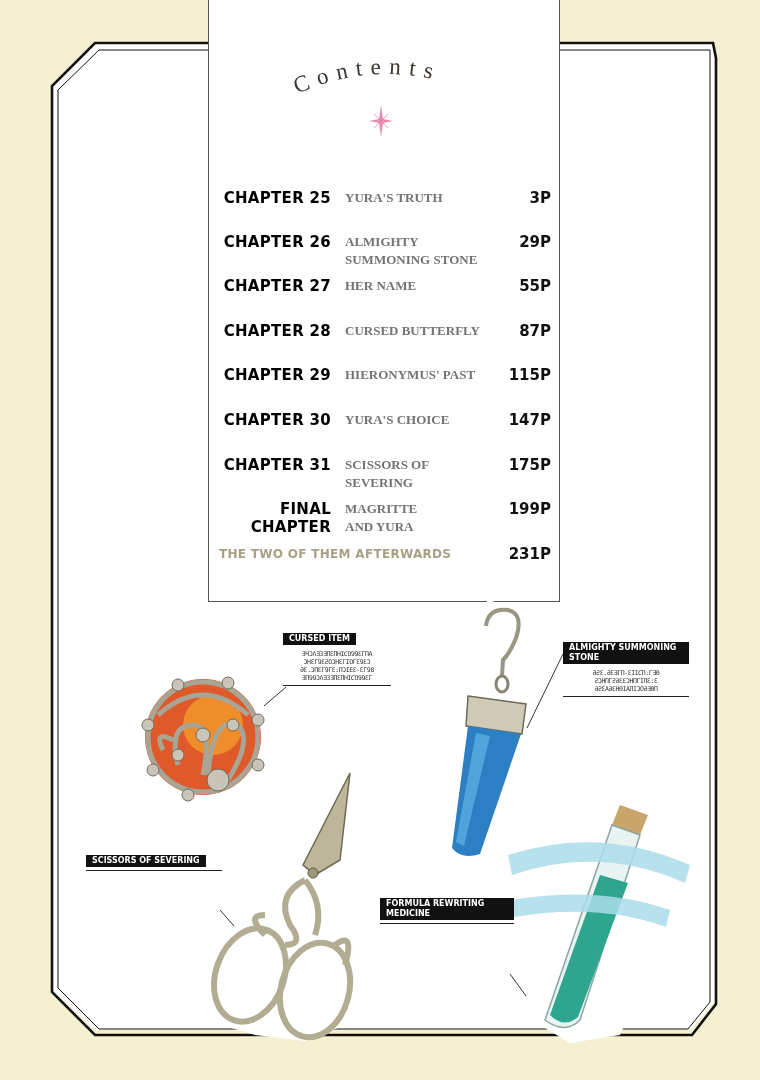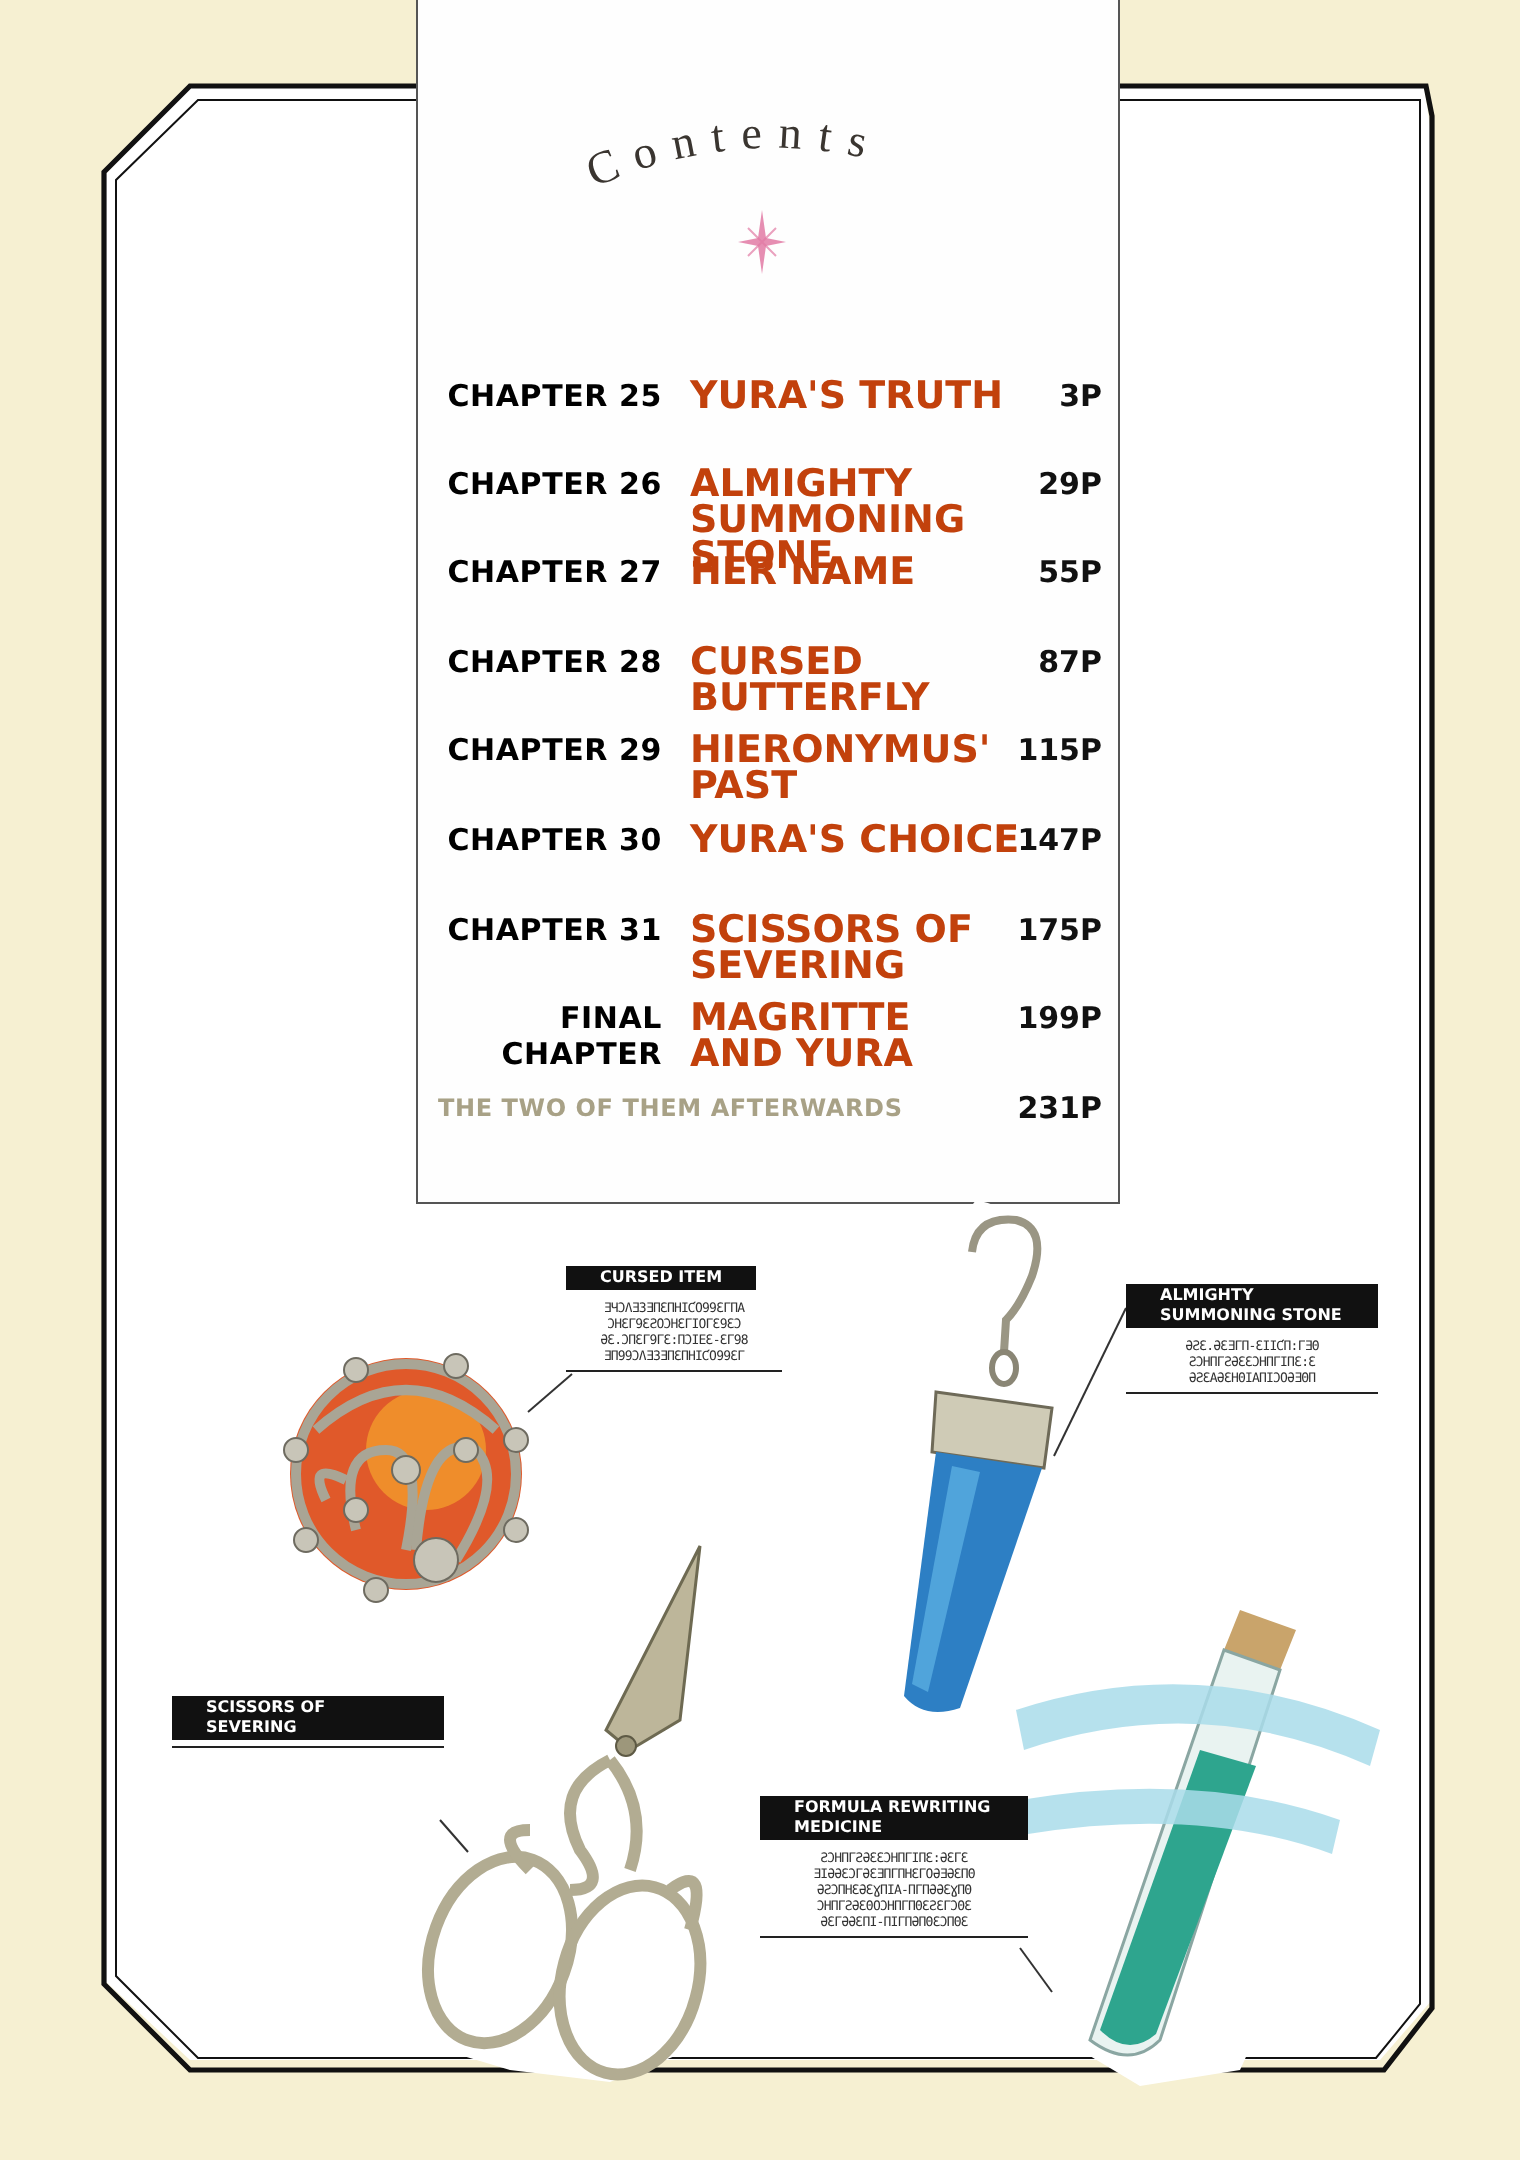--- a/index.html
+++ b/index.html
@@ -15,35 +15,36 @@
   }
   .title-arc { position: absolute; left: 0; top: 0; }
   .toc-row { position: absolute; left: 10px; width: 336px; }
   .toc-chap {
     position: absolute; left: 0; top: 0; width: 112px;
     color: #000000; font-weight: bold; font-size: 15px; letter-spacing: 0.3px;
     line-height: 18px; white-space: pre-line; text-align: right;
   }
   .toc-title {
     position: absolute; left: 126px; top: 0; width: 170px;
-    color: #c2410c; font-weight: bold; font-size: 19px; line-height: 18px;
+    color: #737373; font-weight: bold; font-size: 13px; line-height: 18px;
     white-space: pre-line;
+    font-family: Liberation Serif, serif;
   }
   .toc-page {
     position: absolute; right: 4px; top: 0;
     color: #111; font-weight: bold; font-size: 15px; line-height: 18px;
   }
   .toc-wide {
     position: absolute; left: 0; top: 0;
     color: #a8a186; font-weight: bold; font-size: 12px; line-height: 18px; letter-spacing: 0.3px;
   }
   .caption { position: absolute; }
   .caption .tag {
     display: inline-block; background: #111; color: #fff;
-    font-size: 8px; font-weight: bold; padding: 1px 17px; line-height: 10px;
+    font-size: 8px; font-weight: bold; padding: 1px 6px; line-height: 10px;
   }
   .caption .glyphs {
     font-family: "DejaVu Sans Mono", monospace; font-size: 6.5px; line-height: 8px;
     color: #333; margin-top: 5px; letter-spacing: -0.4px; white-space: pre; text-align: center;
   }
   .caption .rule { height: 1px; background: #222; margin-top: 3px; }
   .sticker { position: absolute; }
 </style>
 </head>
 <body>
@@ -202,22 +203,17 @@
 <div class="caption" style="left:86px;top:848px;width:136px">
   <span class="tag">SCISSORS OF SEVERING</span>
   <div class="rule"></div>
 </div>
 <svg class="sticker" style="left:218px;top:908px" width="18" height="20" viewBox="0 0 18 20">
   <path d="M2,2 L16,18" stroke="#333" stroke-width="1"></path>
 </svg>
 
 <div class="caption" style="left:380px;top:898px;width:134px">
   <span class="tag">FORMULA REWRITING MEDICINE</span>
-  <div class="glyphs"><span>ƧƆΗΠΓƧƏƐƐƆΗΠΓΙΠƐ:ƏƐΓƐ</span>
-<span>ƎΙƏƏƐƆΓƏƐƎΠΓΠΗƐΓΟƏƎƏƐΠΘ</span>
-<span>ƏƧƆΠΗƐƏƐƔΠΙΑ-ΠΓΠƏƏƐƔΠΘ</span>
-<span>ƆΗΠΓƧƏƐΘΟƆΗΠΓΠΘƐƧƐΓƆΘƐ</span>
-<span>ƏƐΓƏƏƐΠΙ-ΠΙΓΠƏΠΘƐƆΠΘƐ</span></div>
   <div class="rule"></div>
 </div>
 <svg class="sticker" style="left:508px;top:972px" width="20" height="26" viewBox="0 0 20 26">
   <path d="M2,2 L18,24" stroke="#333" stroke-width="1"></path>
 </svg>
 
 </body></html>

